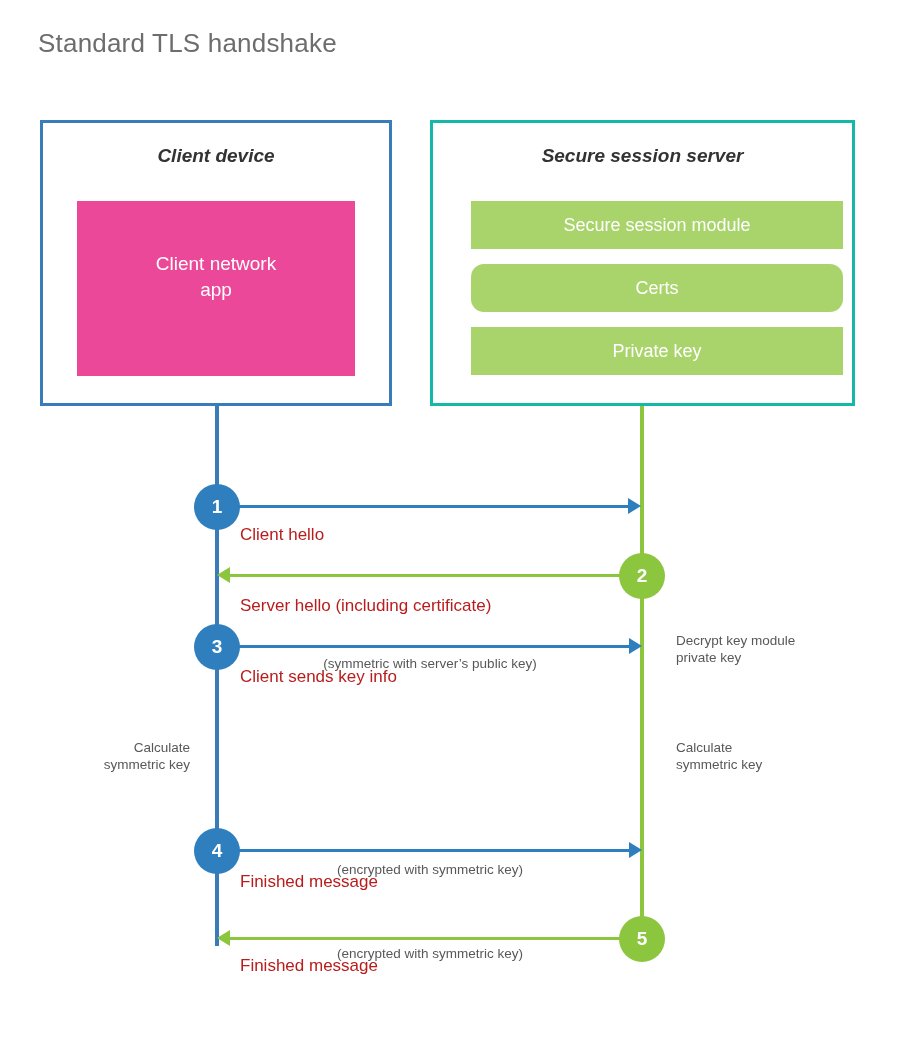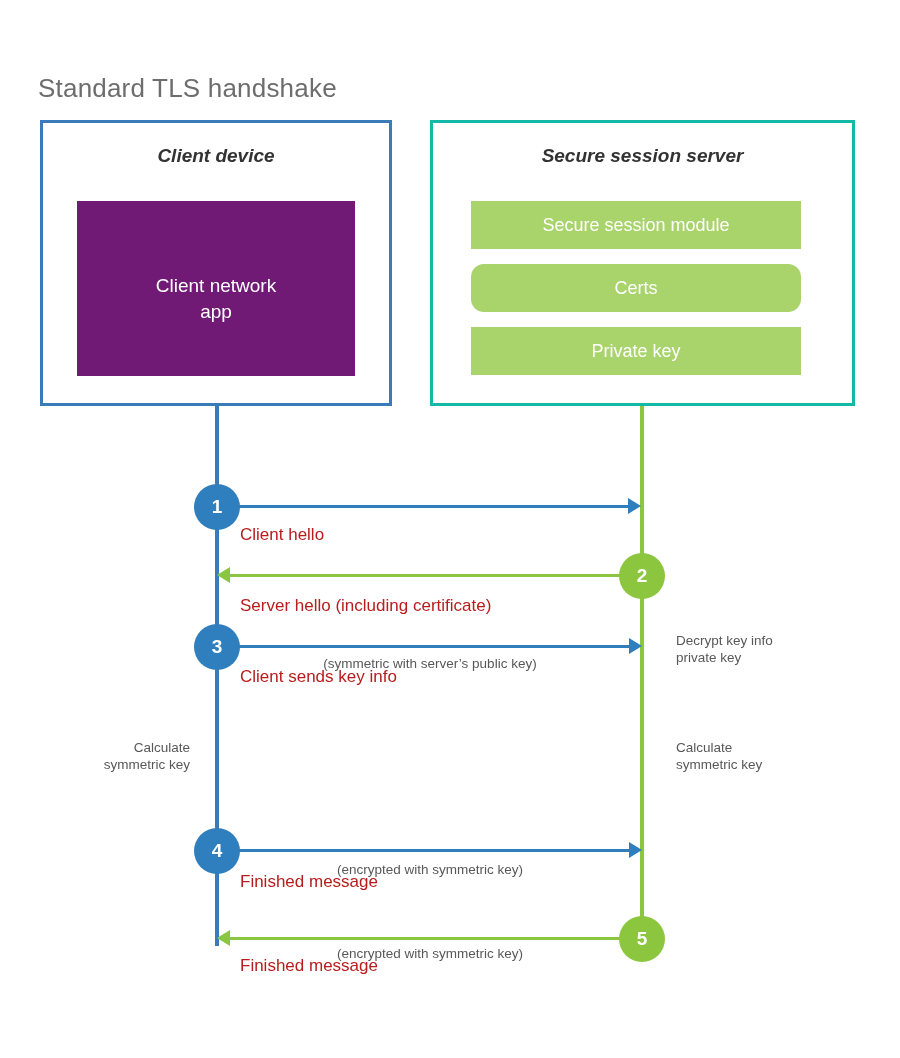--- a/index.html
+++ b/index.html
@@ -19,21 +19,20 @@
   
   #page-title {
     position: absolute;
     left: 38px;
     top: 28px;
     font-size: 26px;
     font-weight: 300;
     color: #6d6d6d;
     letter-spacing: 0.2px;
     white-space: nowrap;
-    margin-top: 45px;
   }
 
   
   .party-box {
     position: absolute;
     background: #ffffff;
   }
   #client-box {
     left: 40px;
     top: 120px;
@@ -60,34 +59,34 @@
     font-style: italic;
   }
 
   
   #client-app-block {
     position: absolute;
     left: 34px;
     top: 78px;
     width: 278px;
     height: 175px;
-    background: #701a75;
+    background: #ec4899;
     color: #ffffff;
     font-size: 19px;
     font-weight: 300;
     text-align: center;
     line-height: 1.38;
-    padding-top: 72px;
+    padding-top: 50px;
   }
 
   
   .server-bar {
     position: absolute;
     left: 38px;
-    width: 330px;
+    width: 372px;
     height: 48px;
     background: #a9d46c;
     color: #ffffff;
     font-size: 18px;
     font-weight: 300;
     text-align: center;
     line-height: 48px;
     white-space: nowrap;
   }
   #server-bar-0 { top: 78px; }
@@ -265,21 +264,21 @@
 <div id="msg-5-main" class="msg-main">Finished message</div>
 <div id="msg-5-sub" class="msg-sub">(encrypted with symmetric key)</div>
 
 <div id="step-circle-1" class="step-circle client">1</div>
 <div id="step-circle-2" class="step-circle server">2</div>
 <div id="step-circle-3" class="step-circle client">3</div>
 <div id="step-circle-4" class="step-circle client">4</div>
 <div id="step-circle-5" class="step-circle server">5</div>
 
 <div id="annot-decrypt" class="annotation">
-  <span class="annot-line">Decrypt key info</span>
+  <span class="annot-line">Decrypt key module</span>
   <span class="annot-line">private key</span>
 </div>
 
 <div id="annot-client-symkey" class="annotation">
   <span class="annot-line">Calculate</span>
   <span class="annot-line">symmetric key</span>
 </div>
 
 <div id="annot-server-symkey" class="annotation">
   <span class="annot-line">Calculate</span>

